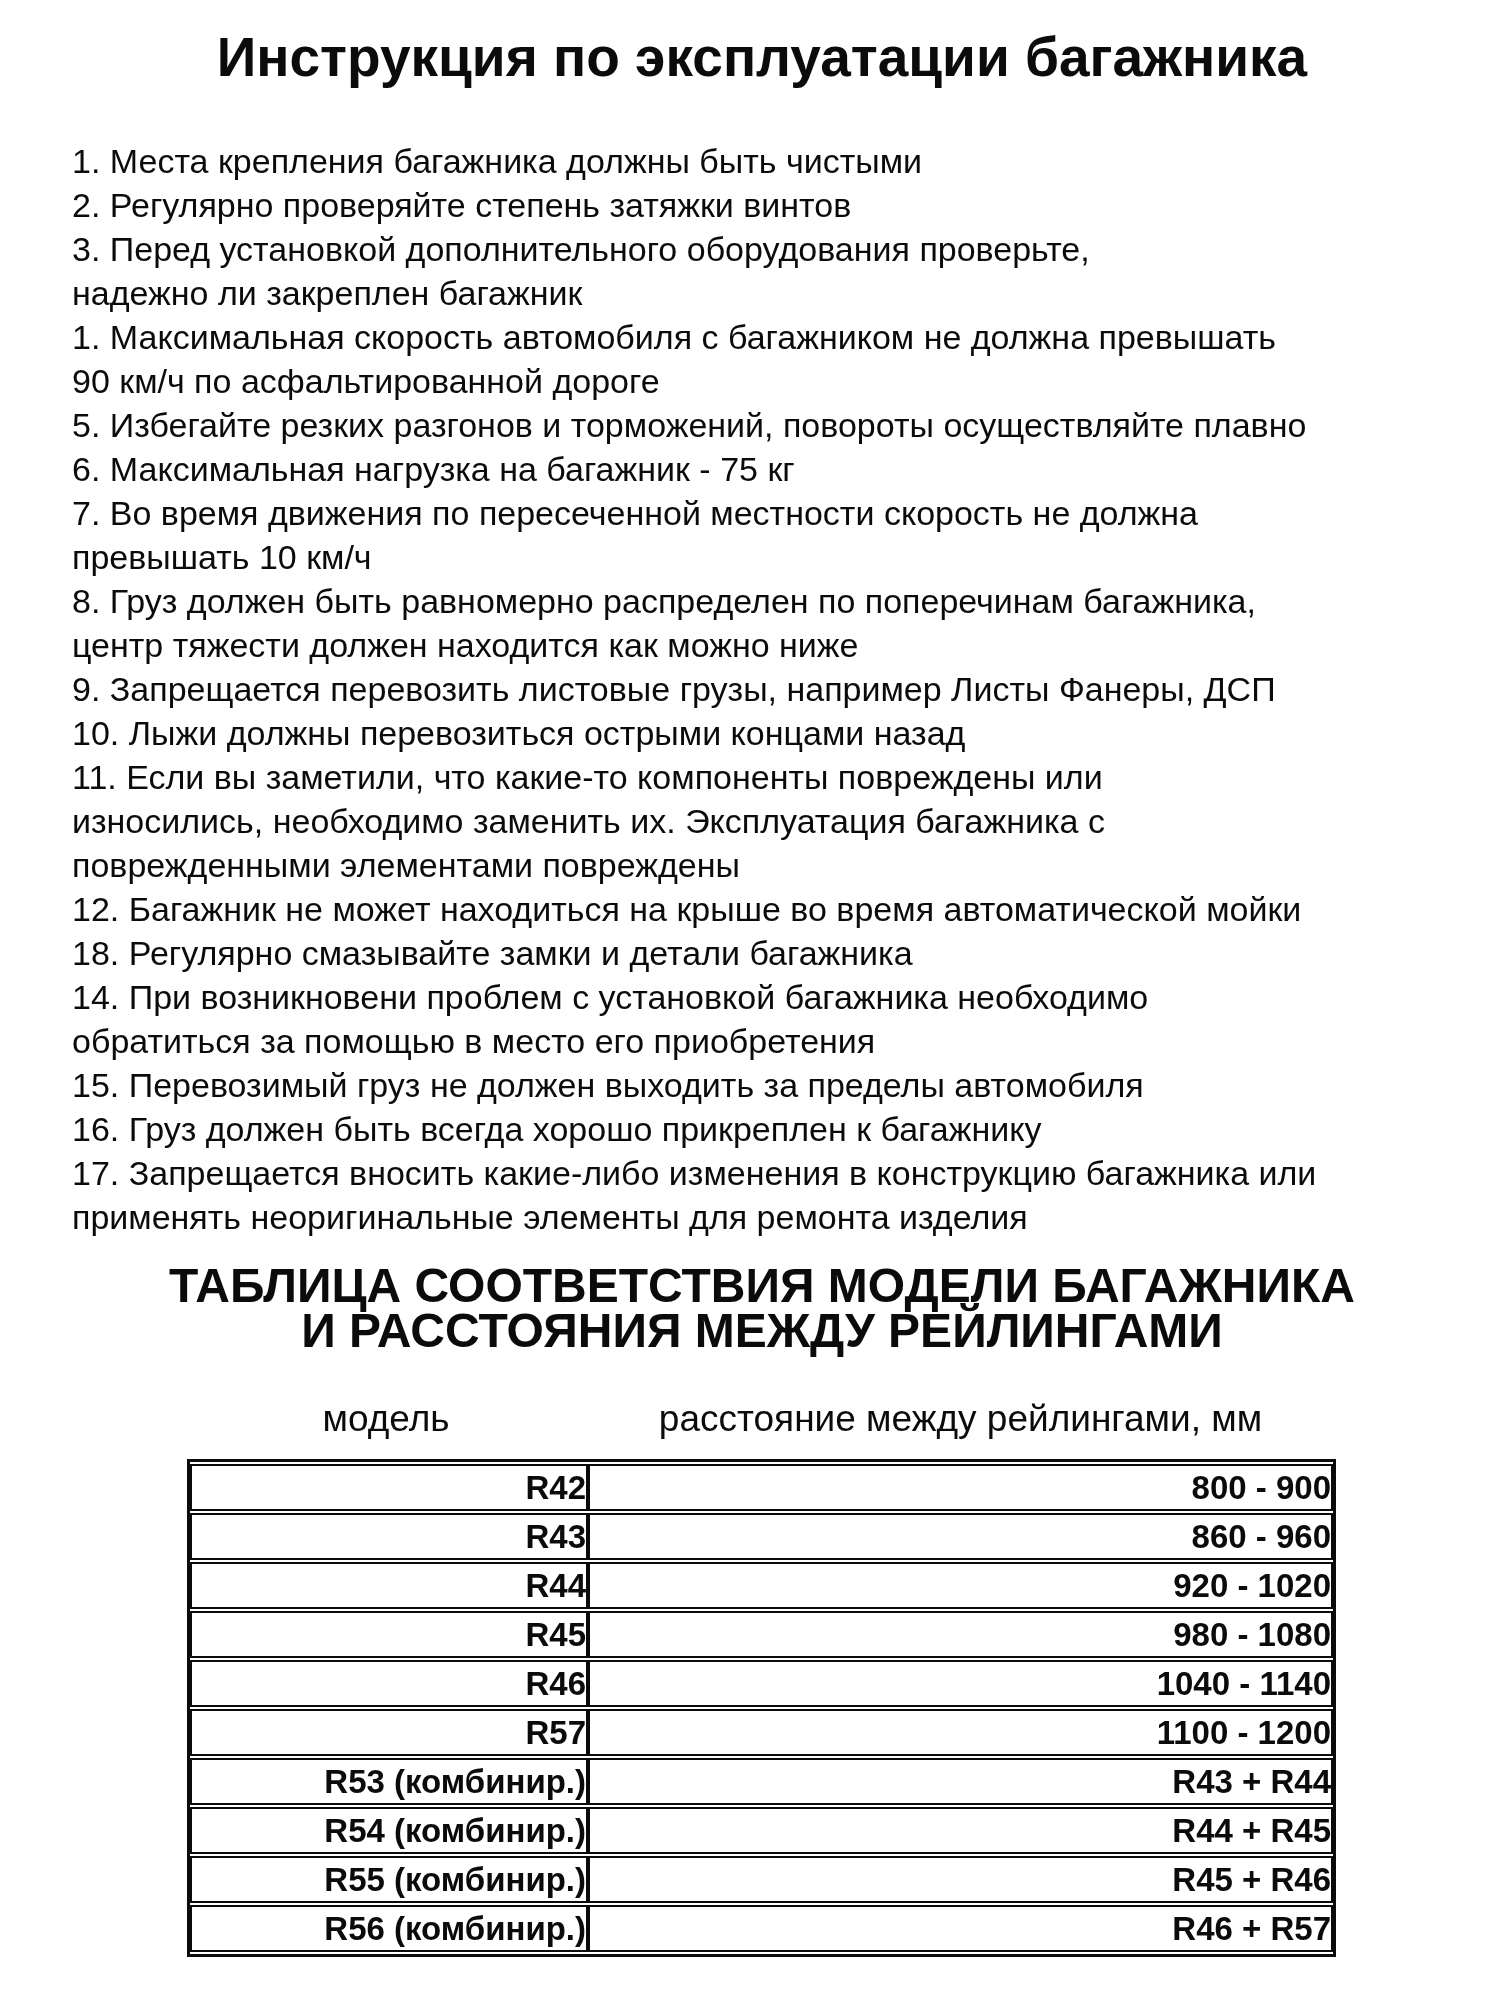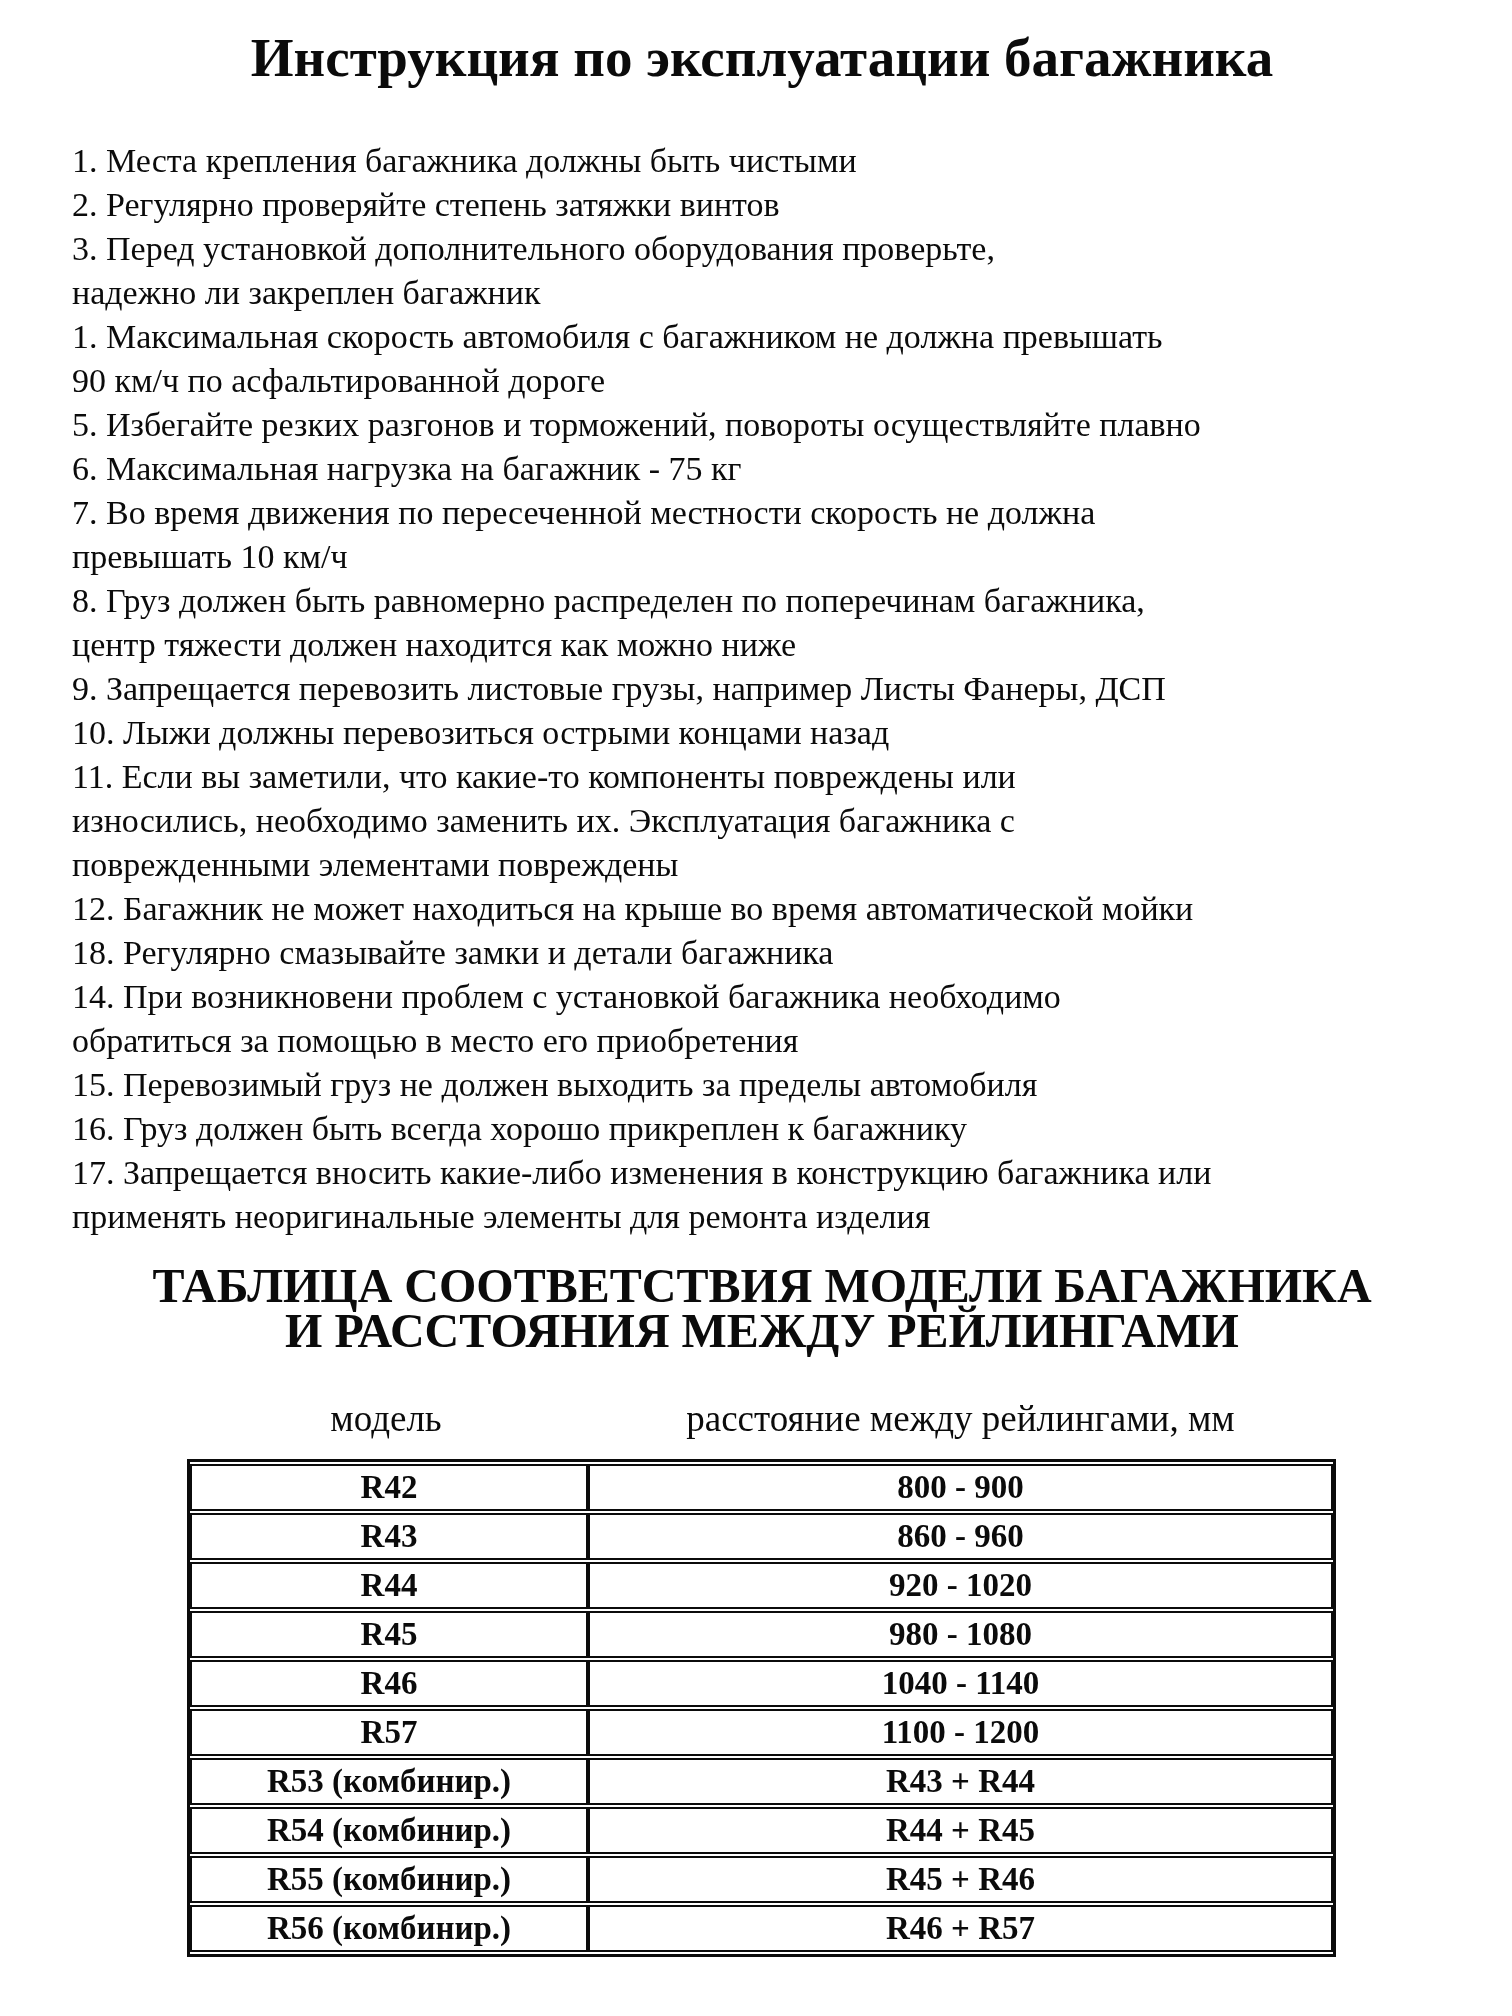--- a/index.html
+++ b/index.html
@@ -9,21 +9,20 @@
   }
   body {
     width: 1512px;
     height: 2016px;
     color: #0b0b0b;
     font-family: "Liberation Sans", "DejaVu Sans", sans-serif;
     overflow: hidden;
   }
   .content {
     padding: 0 60px 0 72px;
-    font-family: Liberation Serif, serif;
   }
   .doc-title {
     font-size: 55px;
     font-weight: bold;
     text-align: center;
     margin: 0;
     padding-top: 26px;
     letter-spacing: 0px;
     line-height: 1.15;
   }
@@ -63,21 +62,21 @@
     margin-left: 115px;
     width: 1149px;
     border-collapse: separate;
     border-spacing: 0 2px;
     border: 3px solid #0b0b0b;
     table-layout: fixed;
   }
   table.model-table td {
     border: 2px solid #0b0b0b;
     height: 43px;
-    text-align: center;
+    text-align: right;
     vertical-align: middle;
     font-size: 33px;
     font-weight: bold;
     padding: 0;
   }
   table.model-table td.model {
     width: 394px;
   }
 </style>
 </head>

